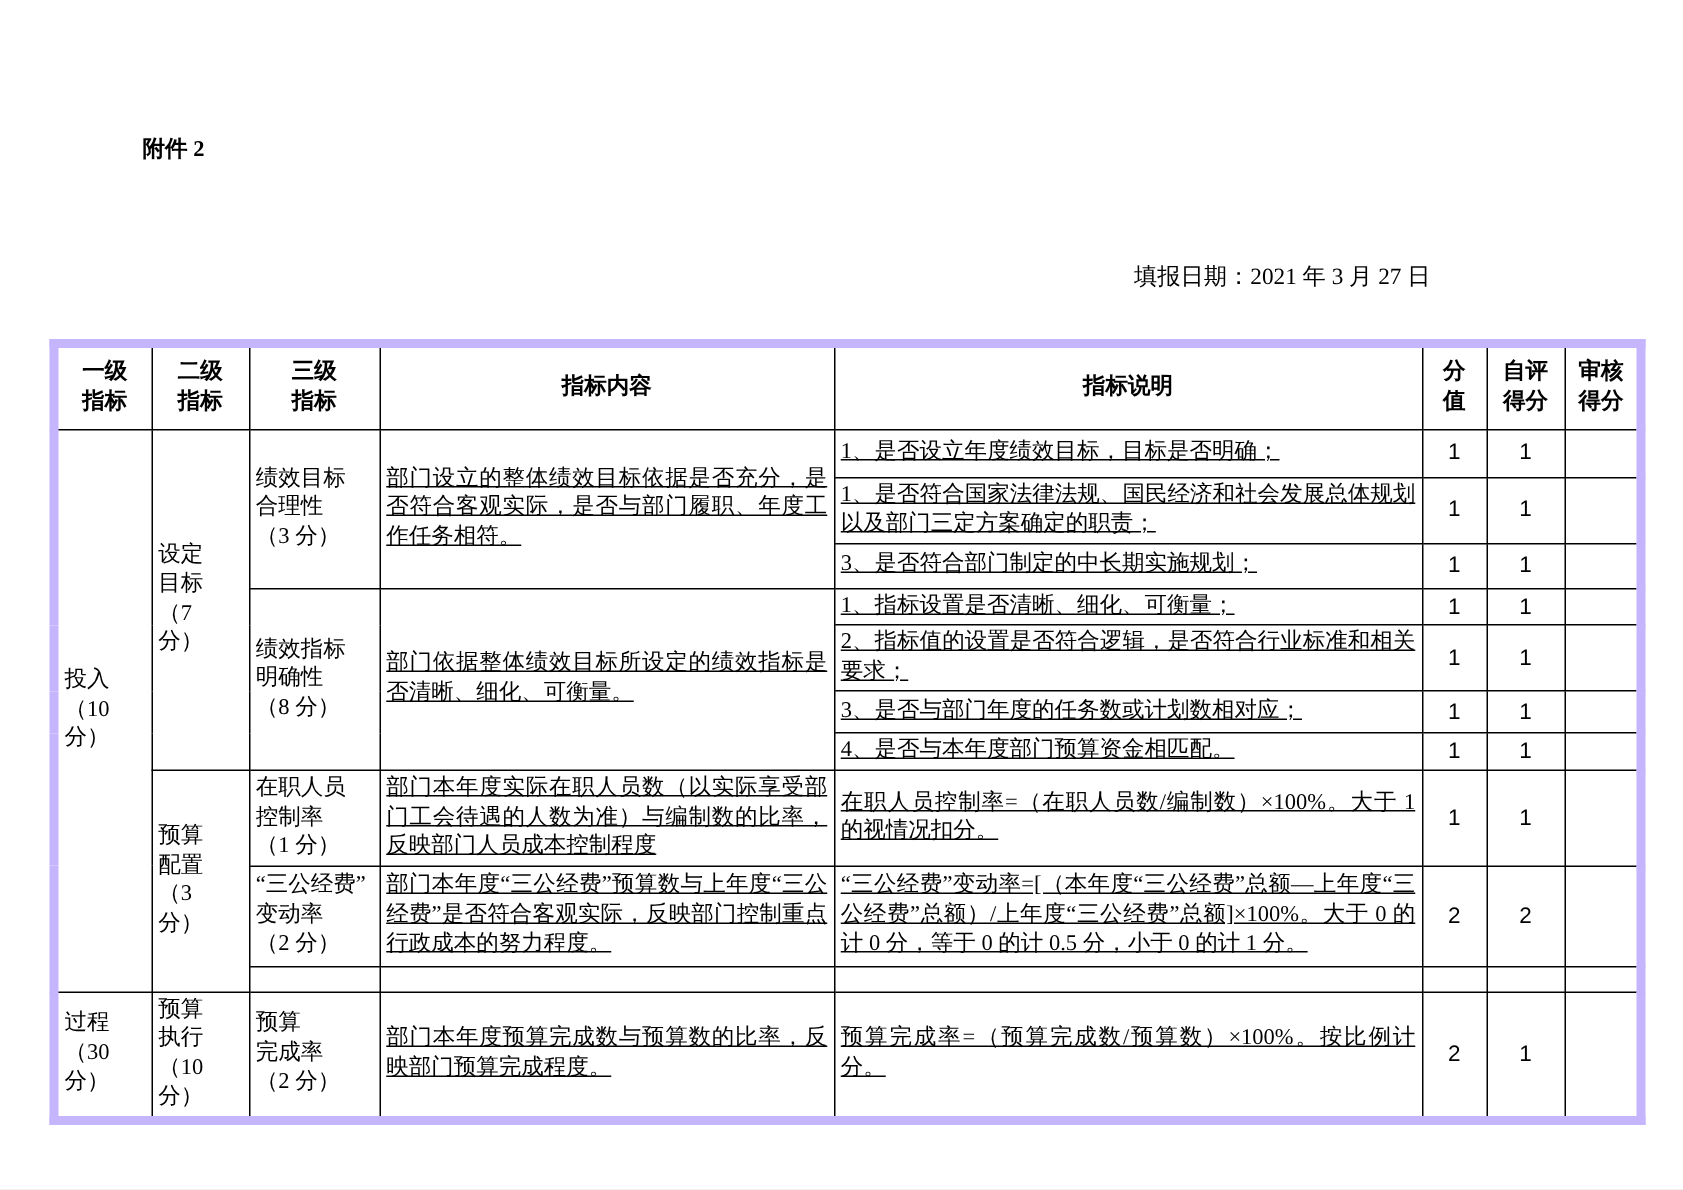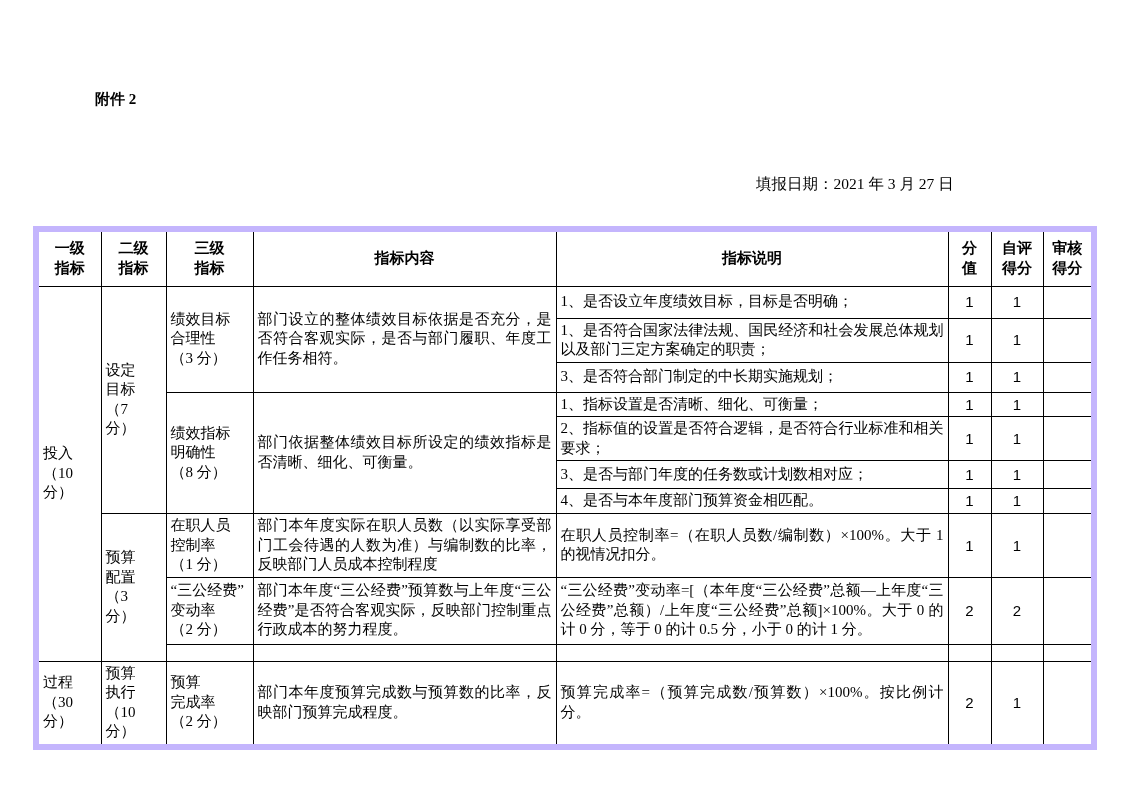--- a/index.html
+++ b/index.html
@@ -69,20 +69,21 @@
     padding: 4px 2px;
   }
   .cell-center {
     text-align: left;
     white-space: pre-line;
     padding: 2px 2px;
   }
   .cell-text {
     text-align: justify;
     padding: 2px 8px;
+    text-decoration: underline;
   }
   .cell-num {
     text-align: center;
     font-family: "Liberation Sans", sans-serif;
     font-size: 14px;
   }
 </style>
 </head>
 <body>
 

